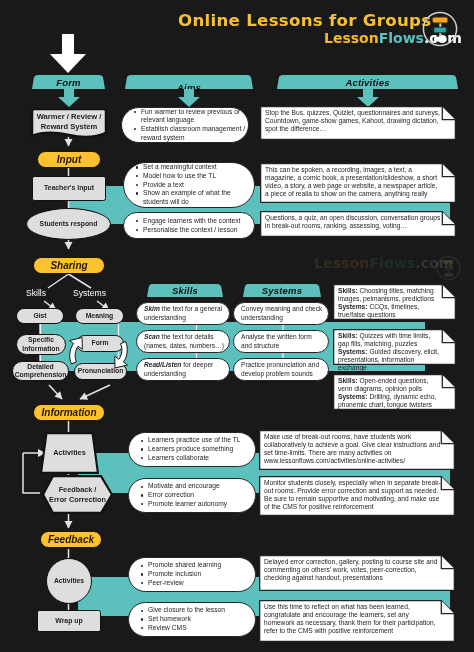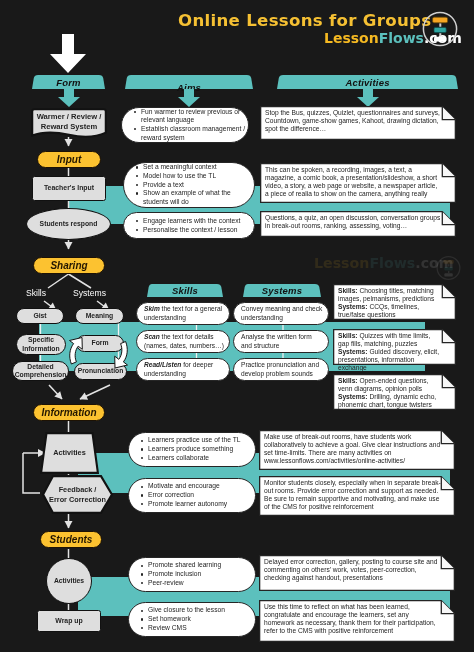--- a/index.html
+++ b/index.html
@@ -403,21 +403,21 @@
 </div>
 <div class="note" style="left:259px;top:476px;width:196px;height:40px;">
   <svg width="196" height="40" viewBox="0 0 196 40">
         <path d="M0.65,0.65 L182.3,0.65 L195.35,13.65 L195.35,39.35 L0.65,39.35 Z" fill="#fff" stroke="#242424" stroke-width="1.3"></path>
         <path d="M182.3,0.65 L182.3,13.65 L195.35,13.65" fill="#f7f7f7" stroke="#242424" stroke-width="1.3"></path>
       </svg>
   <div class="inner top">Monitor students closely, especially when in separate break-out rooms. Provide error correction and support as needed. Be sure to remain supportive and motivating, and make use of the CMS for positive reinforcement</div>
 </div>
 
 <div class="abs stagepill" style="left:40px;top:531px;width:62px;height:17px;">
-  <span>Students</span>
+  <span>Feedback</span>
 </div>
 <div class="abs lozenge" style="left:46px;top:558px;width:46px;height:46px;border-radius:50%;">
   <span>Activities</span>
 </div>
 <div class="abs rectbox" style="left:37px;top:610px;width:64px;height:22px;">
   <span>Wrap up</span>
 </div>
 <div class="abs bulletbox" style="left:128px;top:557px;width:128px;height:35px;">
   <ul>
     <li>Promote shared learning</li>

